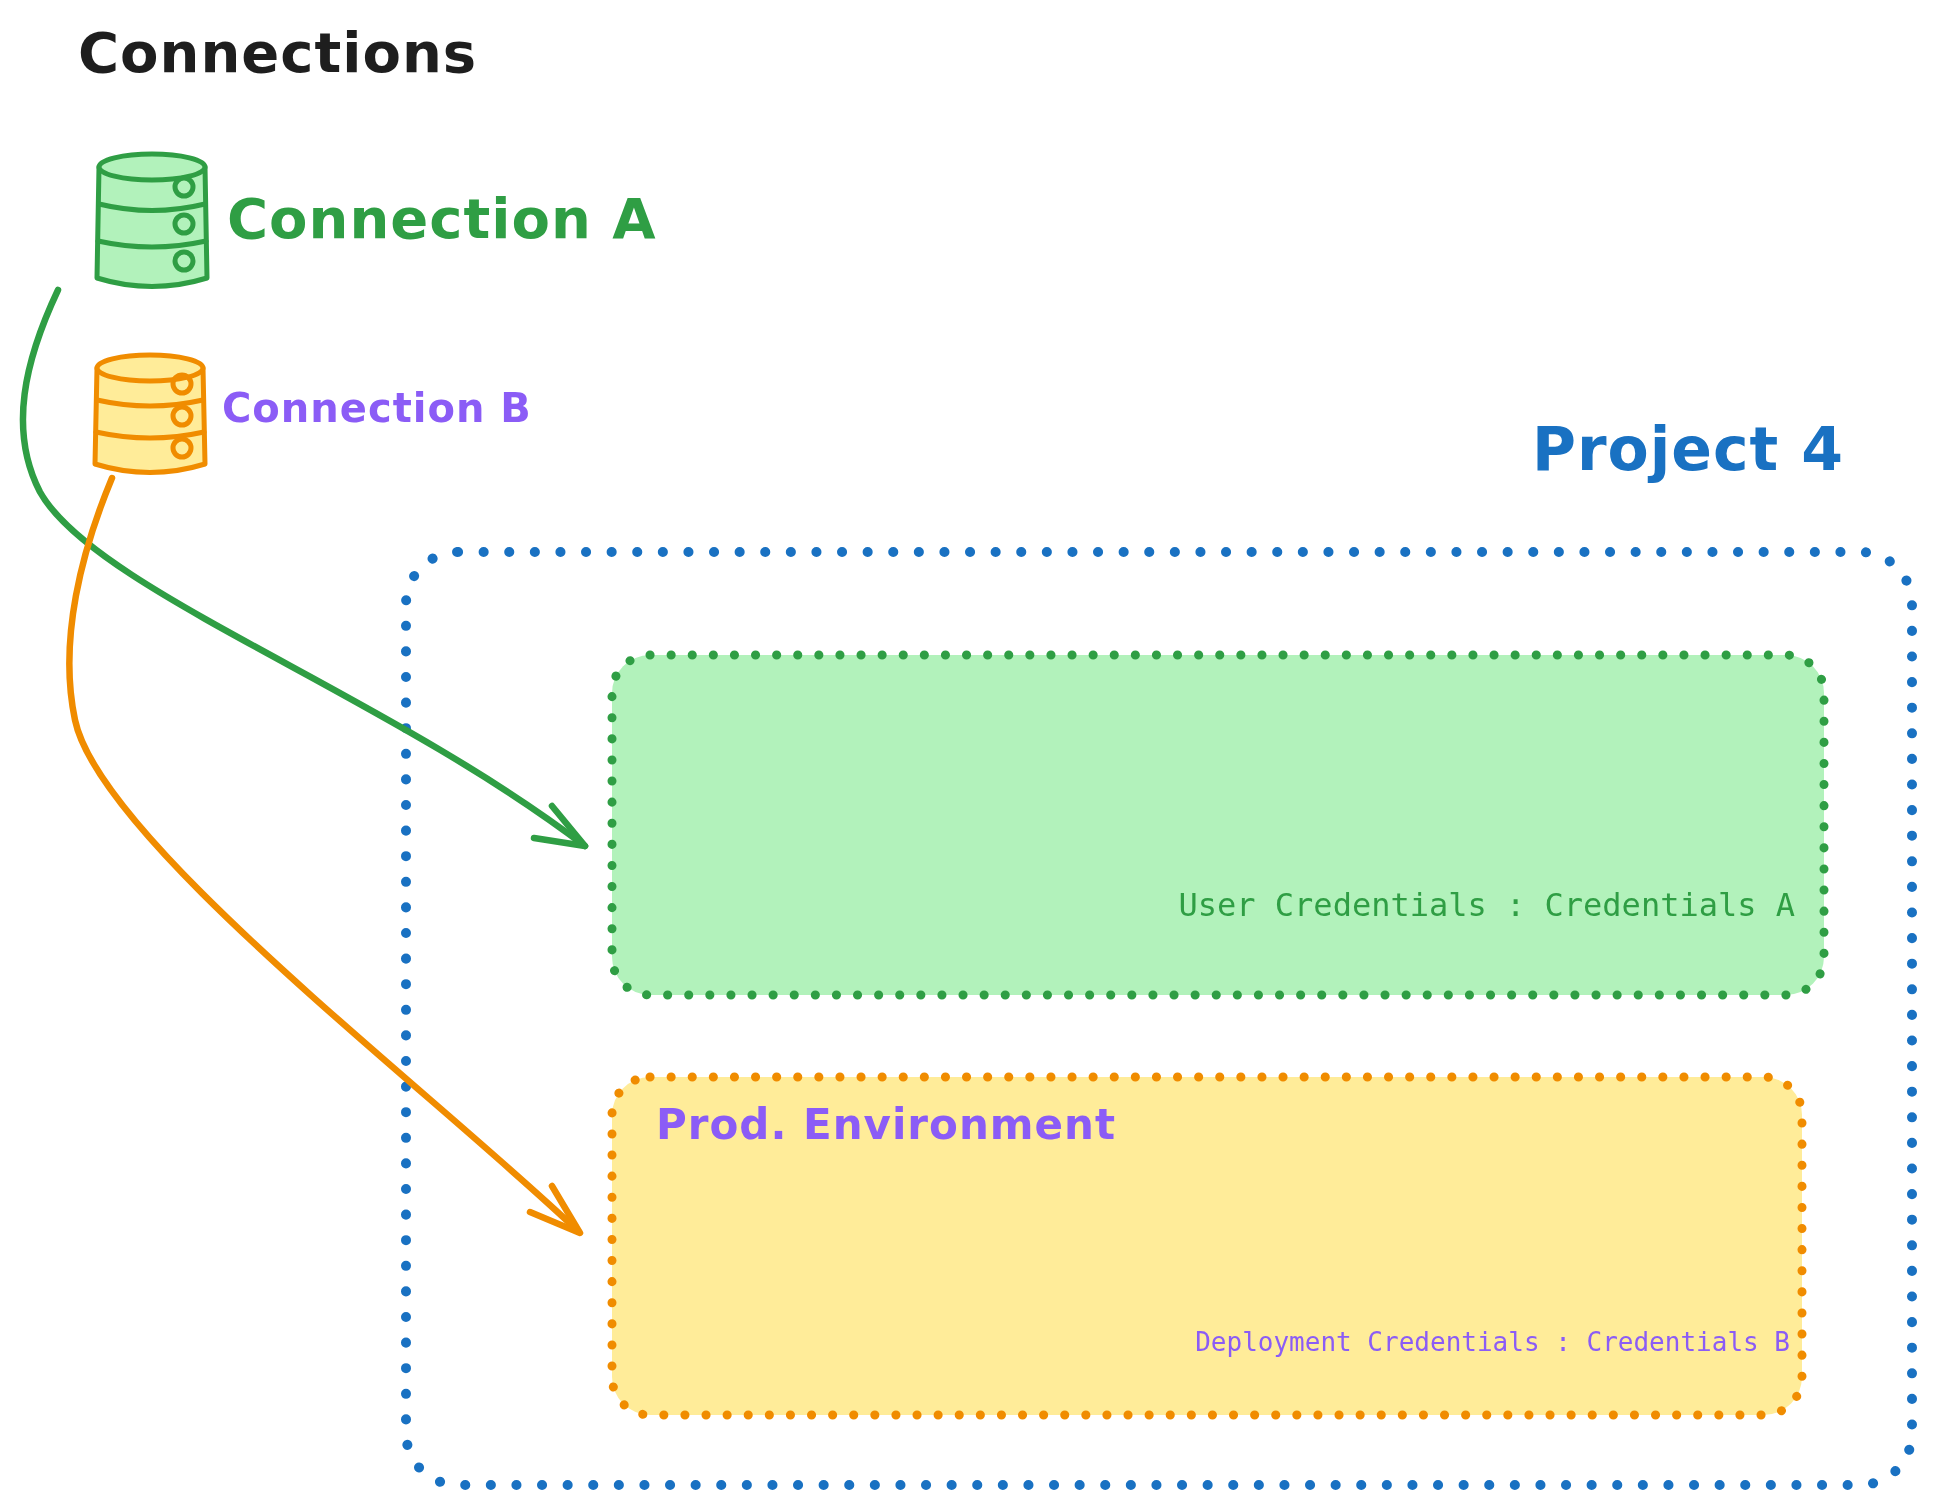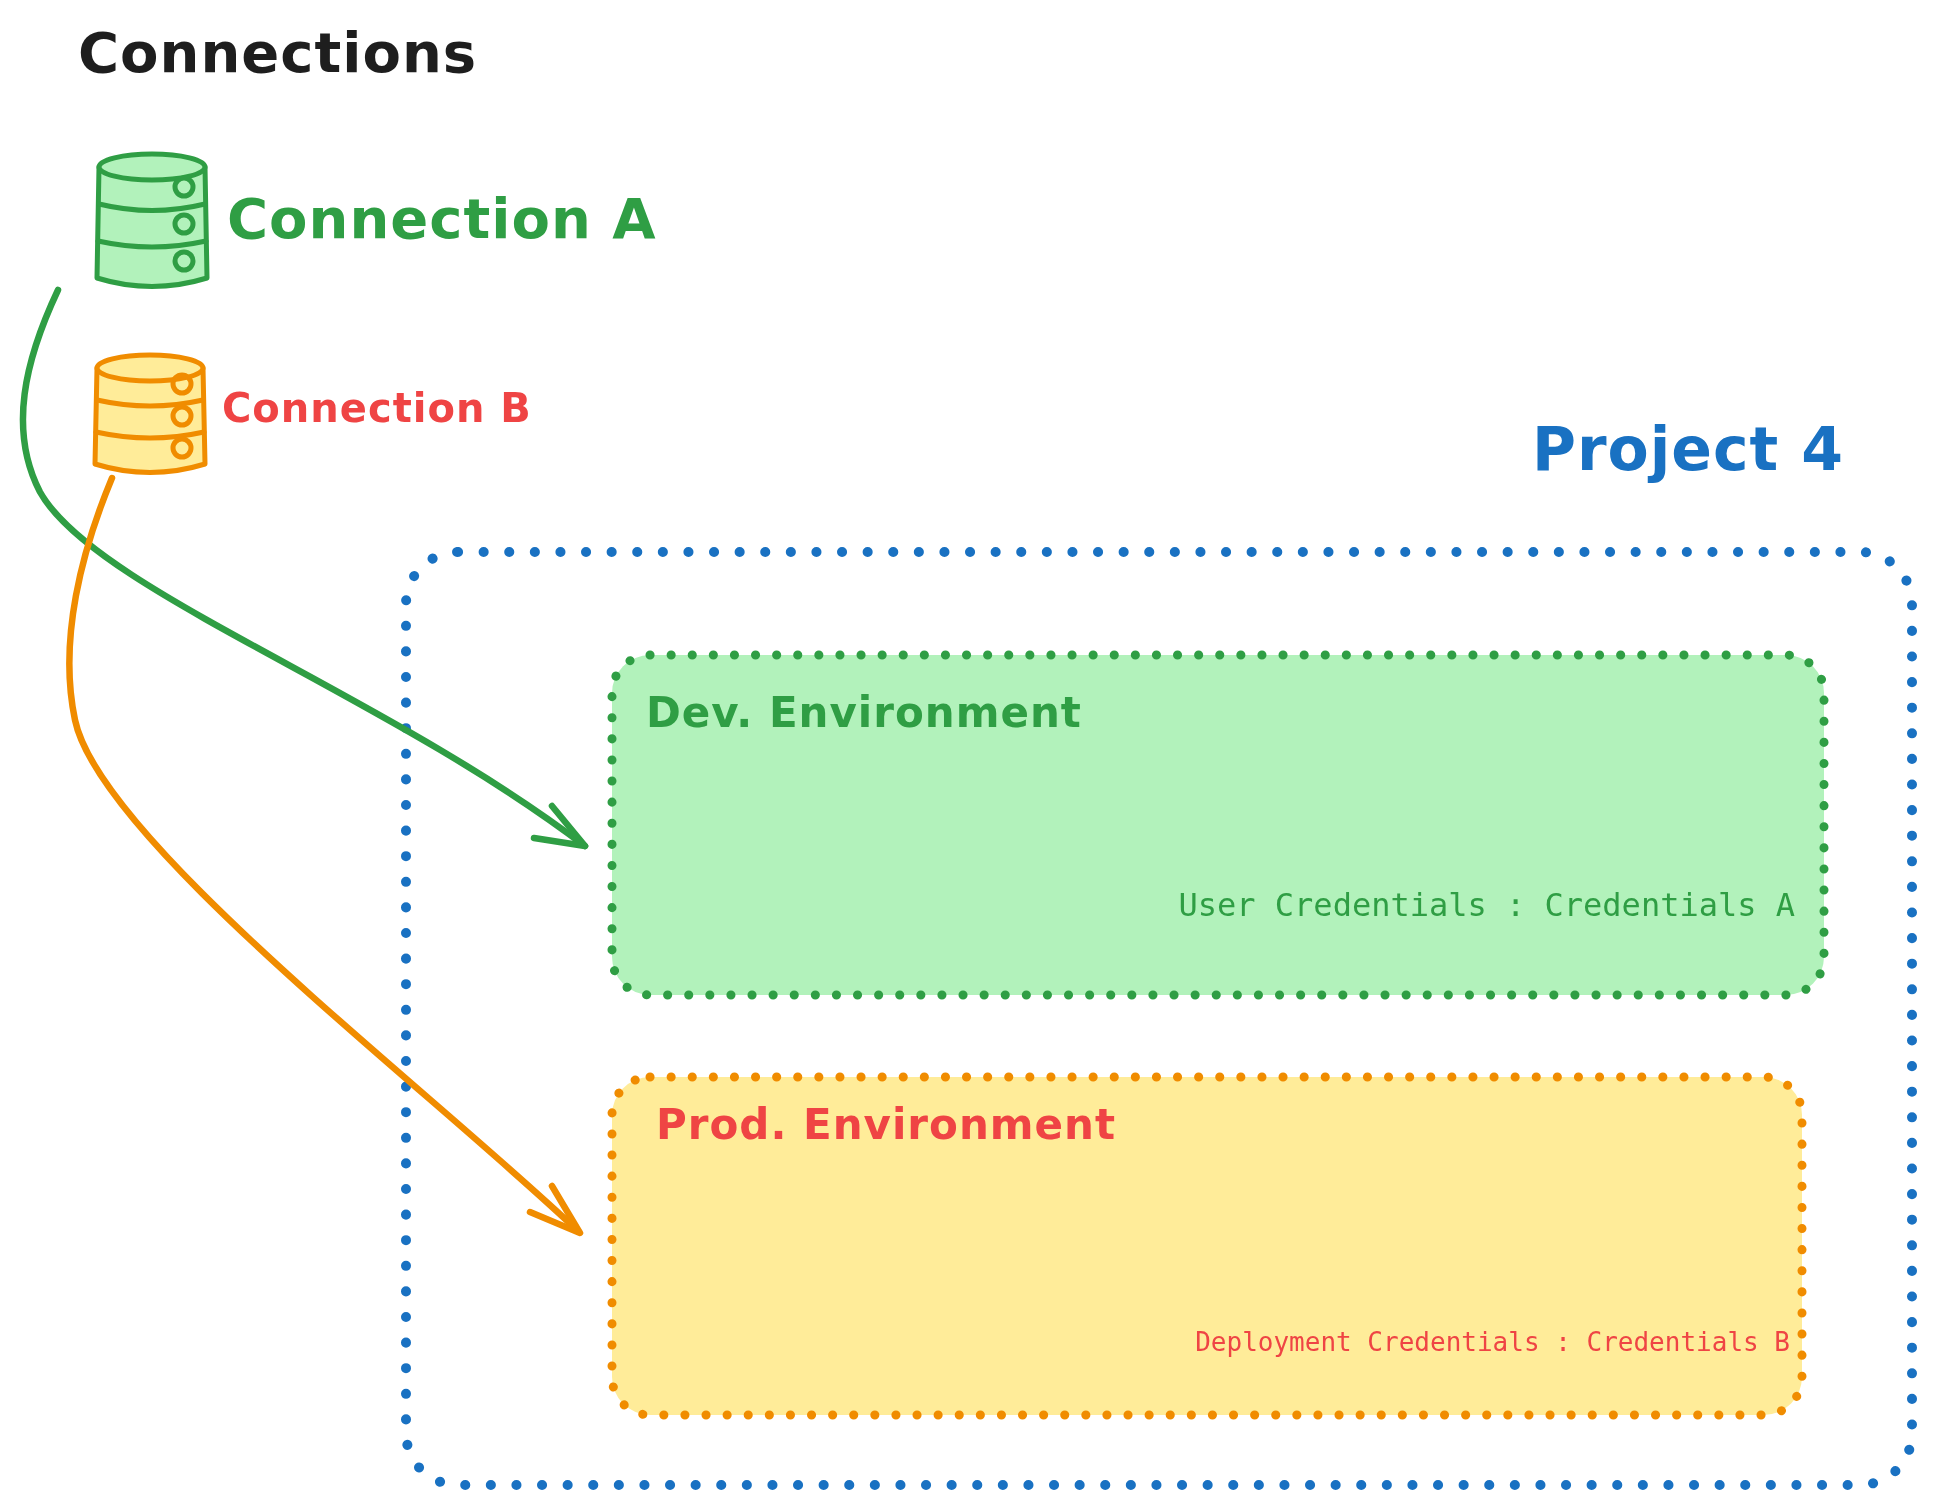--- a/index.html
+++ b/index.html
@@ -20,21 +20,21 @@
   }
   .txt {
     position: absolute;
     white-space: nowrap;
     line-height: 1.1;
   }
   .hand { font-weight: bold; letter-spacing: 1px; }
   .mono { font-family: "DejaVu Sans Mono", monospace; font-weight: normal; letter-spacing: 0; }
   .c-black  { color: #1e1e1e; }
   .c-green  { color: #2f9e44; }
-  .c-orange { color: #ef4444; }
+  .c-orange { color: #8b5cf6; }
   .c-blue   { color: #1971c2; }
 
   .t-connections { left: 78px;  top: 22px;   font-size: 56px; }
   .l-conn-a      { left: 227px; top: 188px;  font-size: 56px; }
   .l-conn-b      { left: 222px; top: 386px;  font-size: 40px; }
   .t-project     { left: 1532px;top: 416px;  font-size: 60px; }
   .t-dev         { left: 646px; top: 690px;  font-size: 42px; }
   .t-cred-a      { right: 153px;top: 888px;  font-size: 32px; }
   .t-prod        { left: 656px; top: 1102px; font-size: 42px; }
   .t-cred-b      { right: 158px;top: 1328px; font-size: 26px; }
@@ -84,20 +84,19 @@
   </svg>
 
   <div class="txt hand c-black t-connections">Connections</div>
 
   <div class="txt hand c-green l-conn-a">Connection A</div>
 
   <div class="txt hand c-orange l-conn-b">Connection B</div>
 
   <div class="txt hand c-blue t-project">Project 4</div>
 
-  <div class="txt hand c-green t-dev">Dev. Environment</div>
 
   <div class="txt mono c-green t-cred-a">User Credentials : Credentials A</div>
 
   <div class="txt hand c-orange t-prod">Prod. Environment</div>
 
   <div class="txt mono c-orange t-cred-b">Deployment Credentials : Credentials B</div>
 </div>
 
 </body></html>

